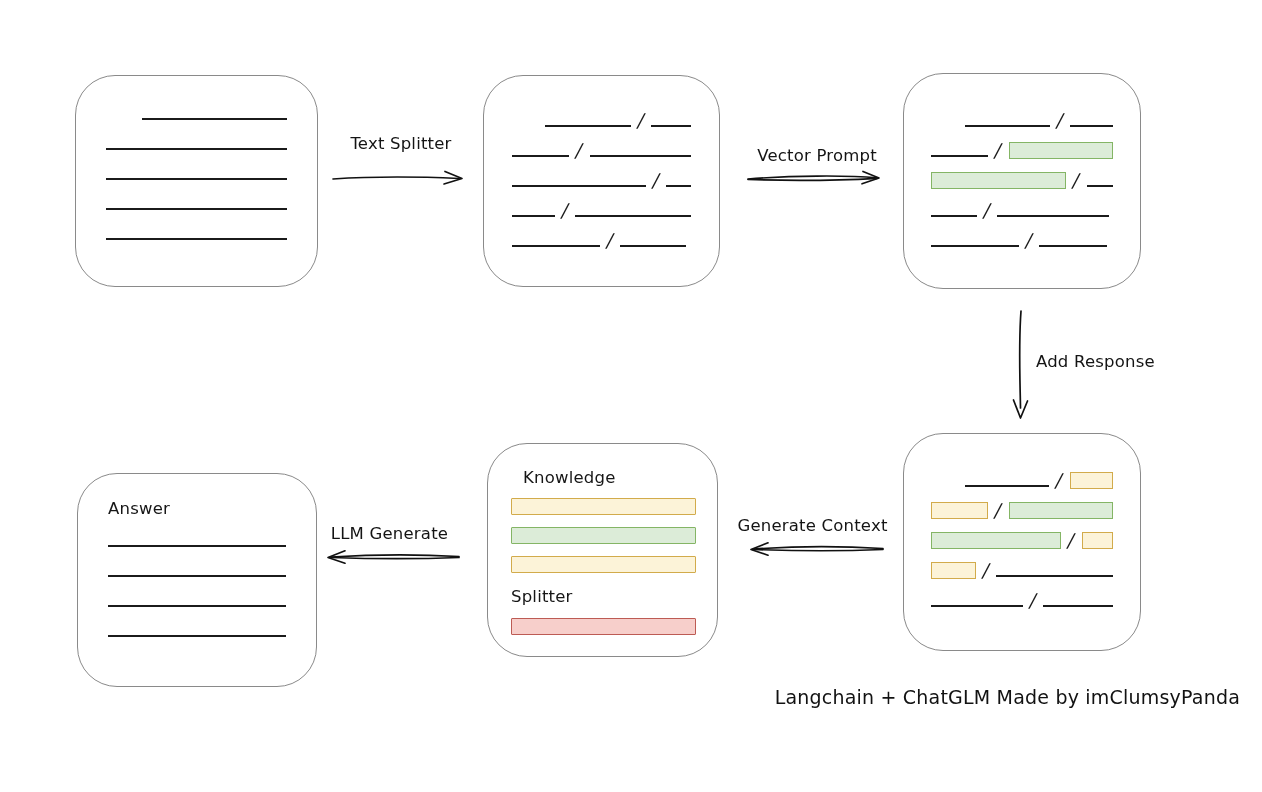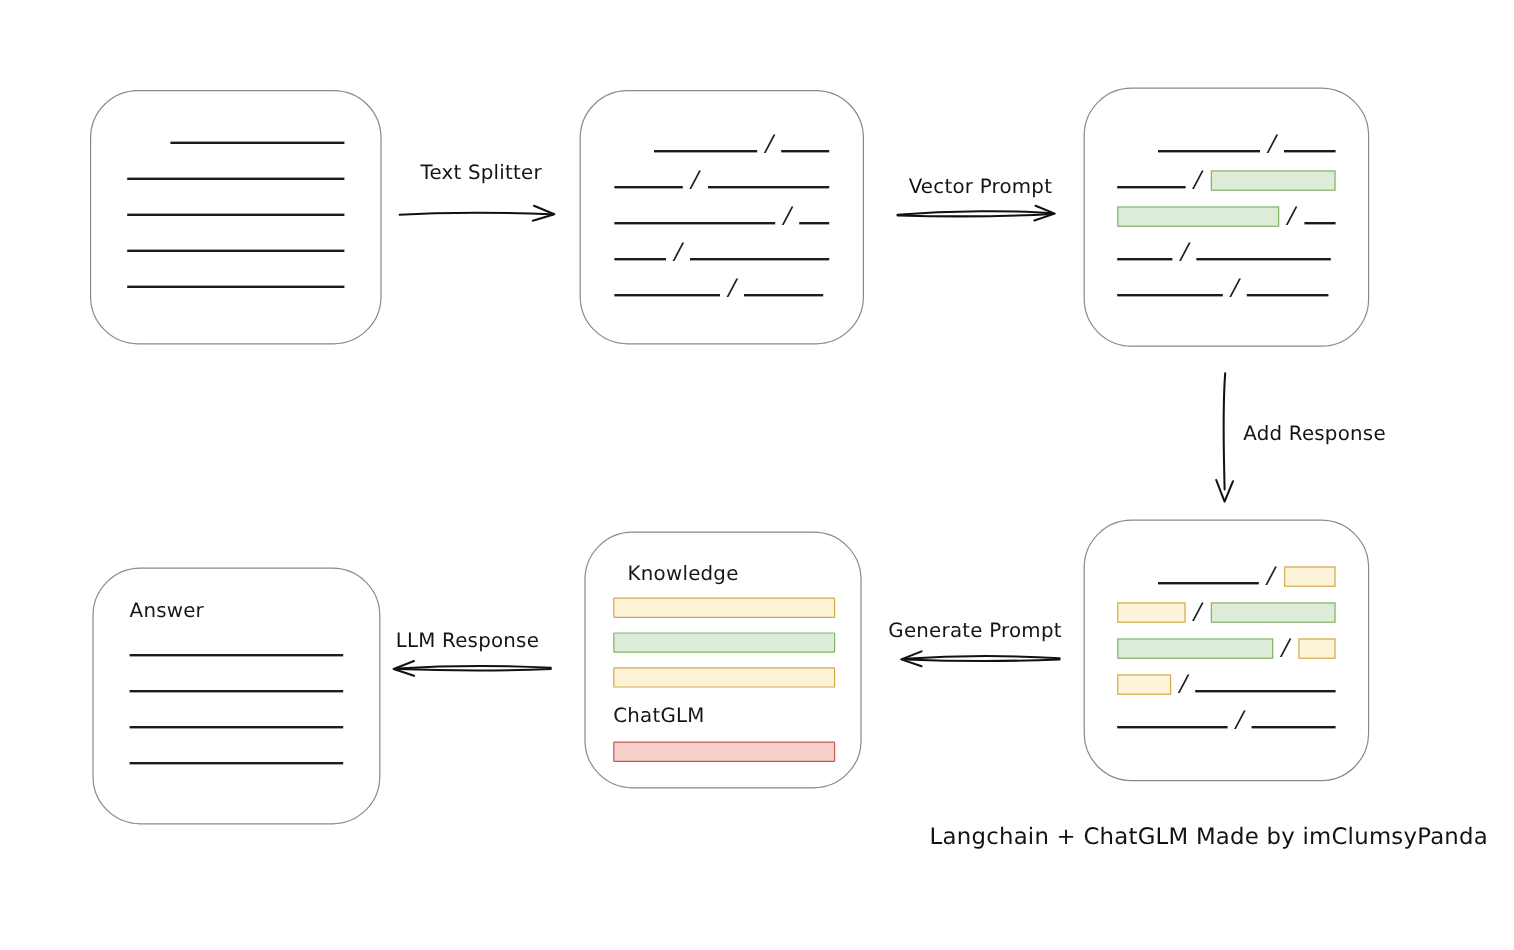--- a/index.html
+++ b/index.html
@@ -172,41 +172,41 @@
           <div class="seg ln" style="width: 118px;"></div>
         </div>
         <div class="seg-row">
           <div class="seg ln" style="width: 92px;"></div>
           <div class="slash">/</div>
           <div class="seg ln" style="width: 70px;"></div>
         </div>
       </div>
   </div>
 
-  <div class="arrow-label" style="left:735px;top:516px;width:155px;">Generate Prompt</div>
+  <div class="arrow-label" style="left:735px;top:516px;width:155px;">Generate Context</div>
   <svg class="arrow-svg" style="left:740px;top:539px;" width="145" height="20" viewBox="0 0 145 20">
     <path d="M143,9.5 C100,7 50,7.5 14,10"></path>
     <path d="M143,10.5 C100,12.3 50,11.8 14,10.5"></path>
     <path d="M28,3.8 L11,10.5 L28,16.2"></path>
   </svg>
 
   <div class="node-box prompt-pad" style="left:487px;top:443px;width:231px;height:214px;">
     <div class="box-heading k-head">Knowledge</div>
     <div>
         <div class="bar yl"></div>
         <div class="bar gr"></div>
         <div class="bar yl"></div>
       </div>
-    <div class="box-heading q-head">ChatGLM</div>
+    <div class="box-heading q-head">Splitter</div>
     <div>
         <div class="bar rd"></div>
       </div>
   </div>
 
-  <div class="arrow-label" style="left:322px;top:524px;width:135px;">LLM Response</div>
+  <div class="arrow-label" style="left:322px;top:524px;width:135px;">LLM Generate</div>
   <svg class="arrow-svg" style="left:318px;top:547px;" width="143" height="20" viewBox="0 0 143 20">
     <path d="M141,9.5 C98,7.2 50,7.8 13,10"></path>
     <path d="M141,10.5 C98,12.2 50,11.8 13,10.5"></path>
     <path d="M27,3.8 L10,10.5 L27,16.2"></path>
   </svg>
 
   <div class="node-box" style="left:77px;top:441px;width:240px;height:214px;padding:24px 30px 0 30px;margin-top:32px;">
     <div class="box-heading" style="margin-bottom:0;">Answer</div>
     <div>
         <div class="seg-row">

